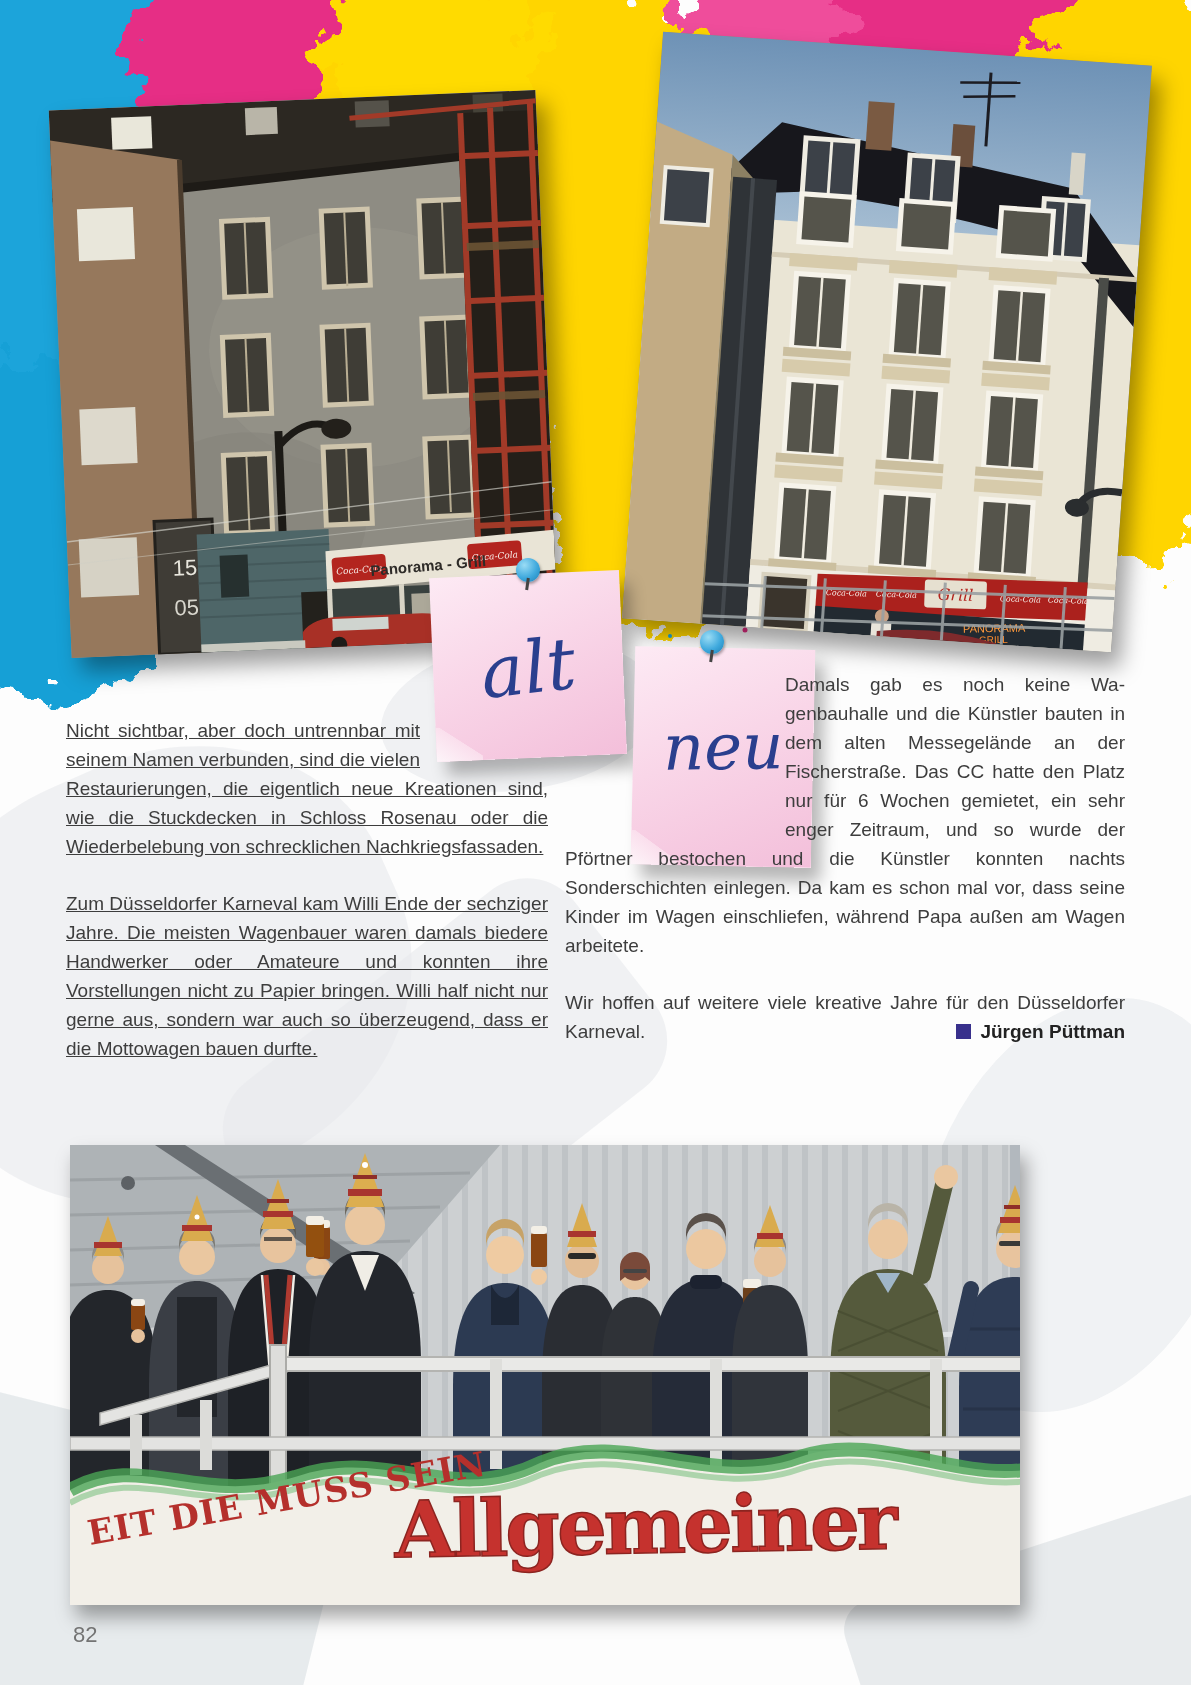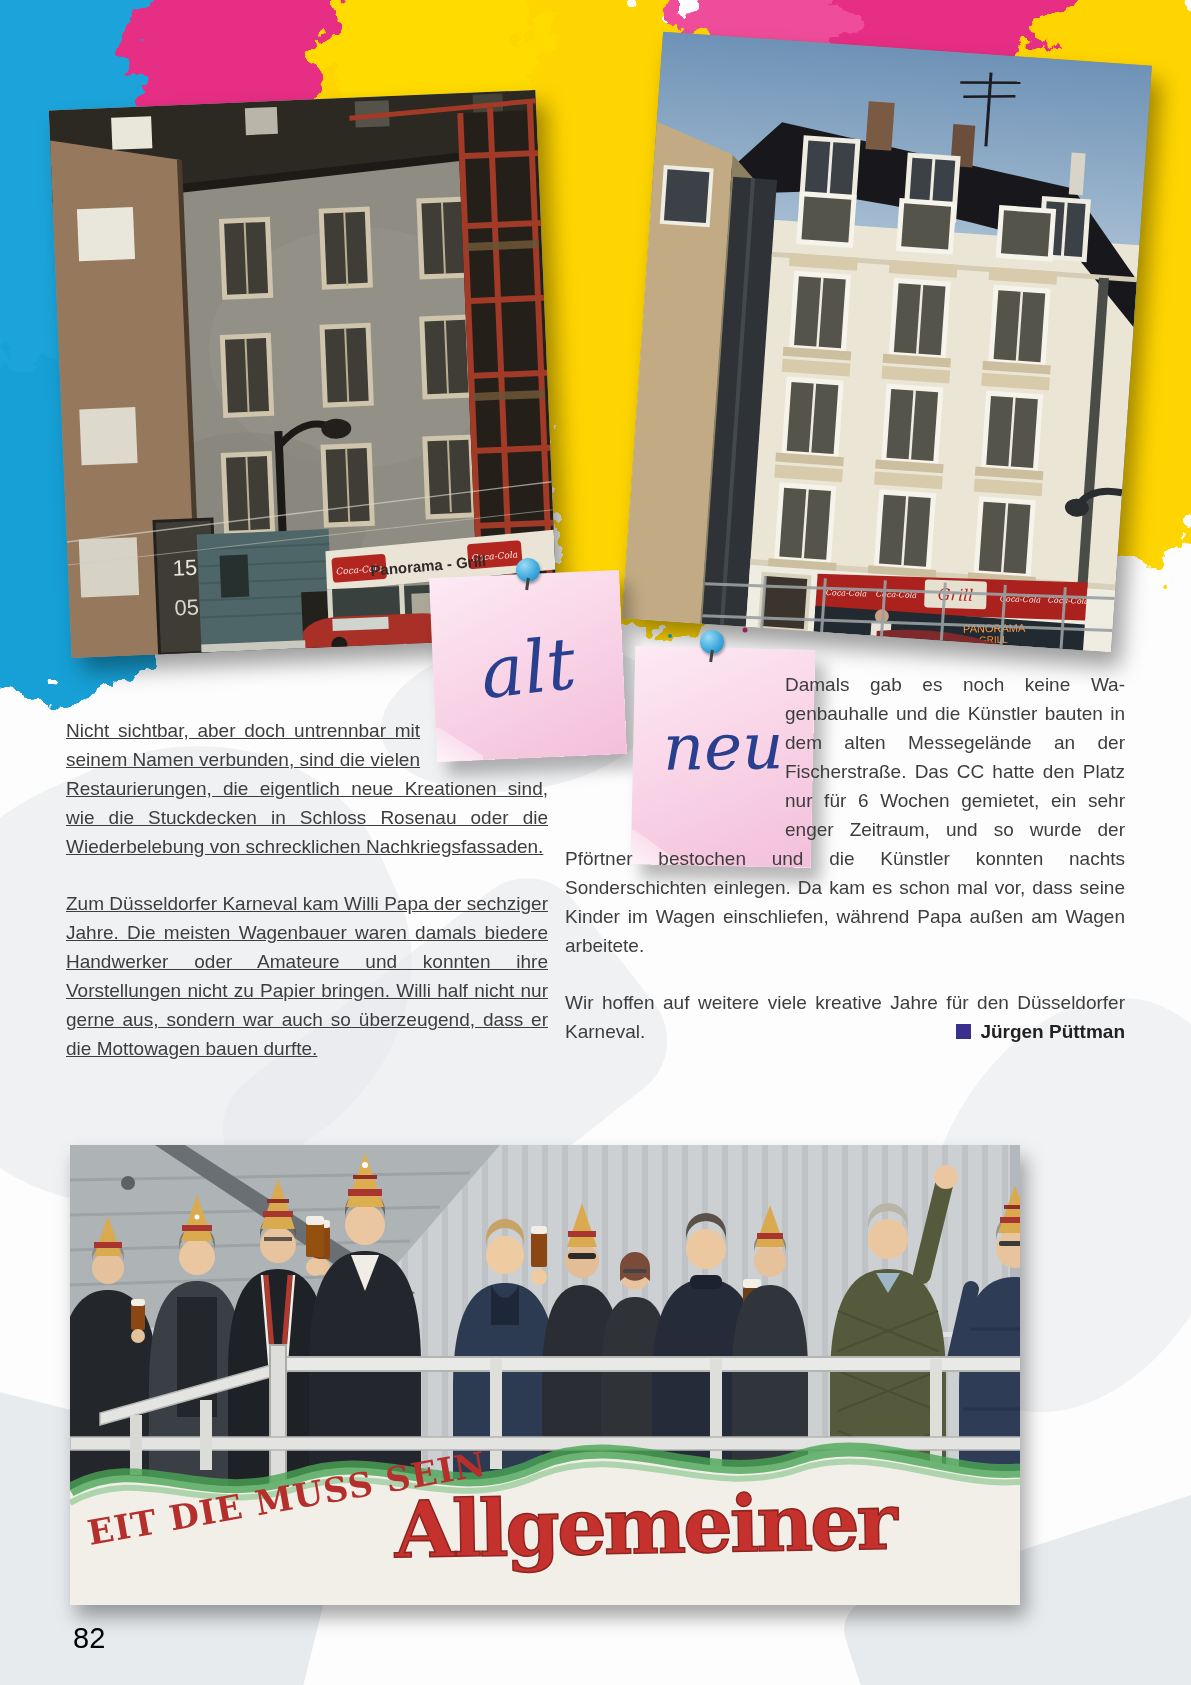--- a/index.html
+++ b/index.html
@@ -34,21 +34,21 @@
   .col{position:absolute;z-index:3;color:#3d3d3d;font-size:19px;line-height:29px;text-align:justify;}
   .col p{margin:0 0 28px 0;}
   .col-left{left:66px;top:716px;width:482px;text-decoration:underline;}
   .col-right{left:565px;top:670px;width:560px;}
   .spacer-r{float:right;width:128px;height:32px;}
   .spacer-l{float:left;width:220px;height:174px;}
   .sig-row{position:relative;}
   .author{position:absolute;right:0;bottom:0;font-weight:bold;color:#222;white-space:nowrap;background:transparent;padding-left:8px;}
   .author .sq{display:inline-block;width:15px;height:15px;background:#38308c;margin-right:9px;transform:translateY(1px);}
   
-  .pagenum{position:absolute;left:73px;top:1622px;z-index:3;font-size:29px;color:#000000;}
+  .pagenum{position:absolute;left:73px;top:1622px;z-index:3;font-size:22px;color:#737373;}
 </style>
 </head>
 <body>
 
 <div class="page">
 
   <div class="swirl" style="left:-90px;top:760px;width:500px;height:430px;background:#edeff1;border-radius:45%;transform:rotate(-24deg);opacity:.85;"></div>
   <div class="swirl" style="left:230px;top:960px;width:430px;height:250px;background:#e7eaec;border-radius:60px;transform:rotate(-38deg);opacity:.6;"></div>
   <div class="swirl" style="left:930px;top:990px;width:300px;height:430px;background:#eaedef;border-radius:50%;transform:rotate(22deg);opacity:.7;"></div>
   <div class="swirl" style="left:380px;top:640px;width:280px;height:150px;background:#f0f1f3;border-radius:50%;transform:rotate(-8deg);"></div>
@@ -331,21 +331,21 @@
 
   <div class="pin-blob" style="left:703px;top:672px;"></div>
   <div class="note note-neu">
     <span class="script">neu</span>
   </div>
   <div class="pin" style="left:700px;top:630px;"></div>
 
   <div class="col col-left">
     <div class="spacer-r"></div>
     <p>Nicht sichtbar, aber doch untrennbar mit seinem Namen verbunden, sind die vielen Restaurierungen, die eigentlich neue Kreationen sind, wie die Stuckdecken in Schloss Rosenau oder die Wiederbelebung von schrecklichen Nach­kriegsfassaden.</p>
-    <p>Zum Düsseldorfer Karneval kam Willi Papa der sechziger Jah­re. Die meisten Wagenbauer waren damals biedere Handwerker oder Amateure und konnten ihre Vorstellungen nicht zu Papier bringen. Willi half nicht nur gerne aus, sondern war auch so überzeugend, dass er die Mottowagen bauen durfte.</p>
+    <p>Zum Düsseldorfer Karneval kam Willi Ende der sechziger Jah­re. Die meisten Wagenbauer waren damals biedere Handwerker oder Amateure und konnten ihre Vorstellungen nicht zu Papier bringen. Willi half nicht nur gerne aus, sondern war auch so überzeugend, dass er die Mottowagen bauen durfte.</p>
   </div>
 
   <div class="col col-right">
     <div class="spacer-l"></div>
     <p>Damals gab es noch keine Wa­genbauhalle und die Künstler bauten in dem alten Messe­gelände an der Fischerstraße. Das CC hatte den Platz nur für 6 Wochen gemietet, ein sehr enger Zeitraum, und so wurde der Pförtner bestochen und die Künstler konnten nachts Sonderschichten einlegen. Da kam es schon mal vor, dass seine Kinder im Wagen einschliefen, wäh­rend Papa außen am Wagen arbeitete.</p>
     <div class="sig-row">
       <p style="margin-bottom:0;">Wir hoffen auf weitere viele kreative Jahre für den Düsseldorfer Karneval.</p>
       <span class="author"><span class="sq"></span><span>Jürgen Püttman</span></span>
     </div>
   </div>

